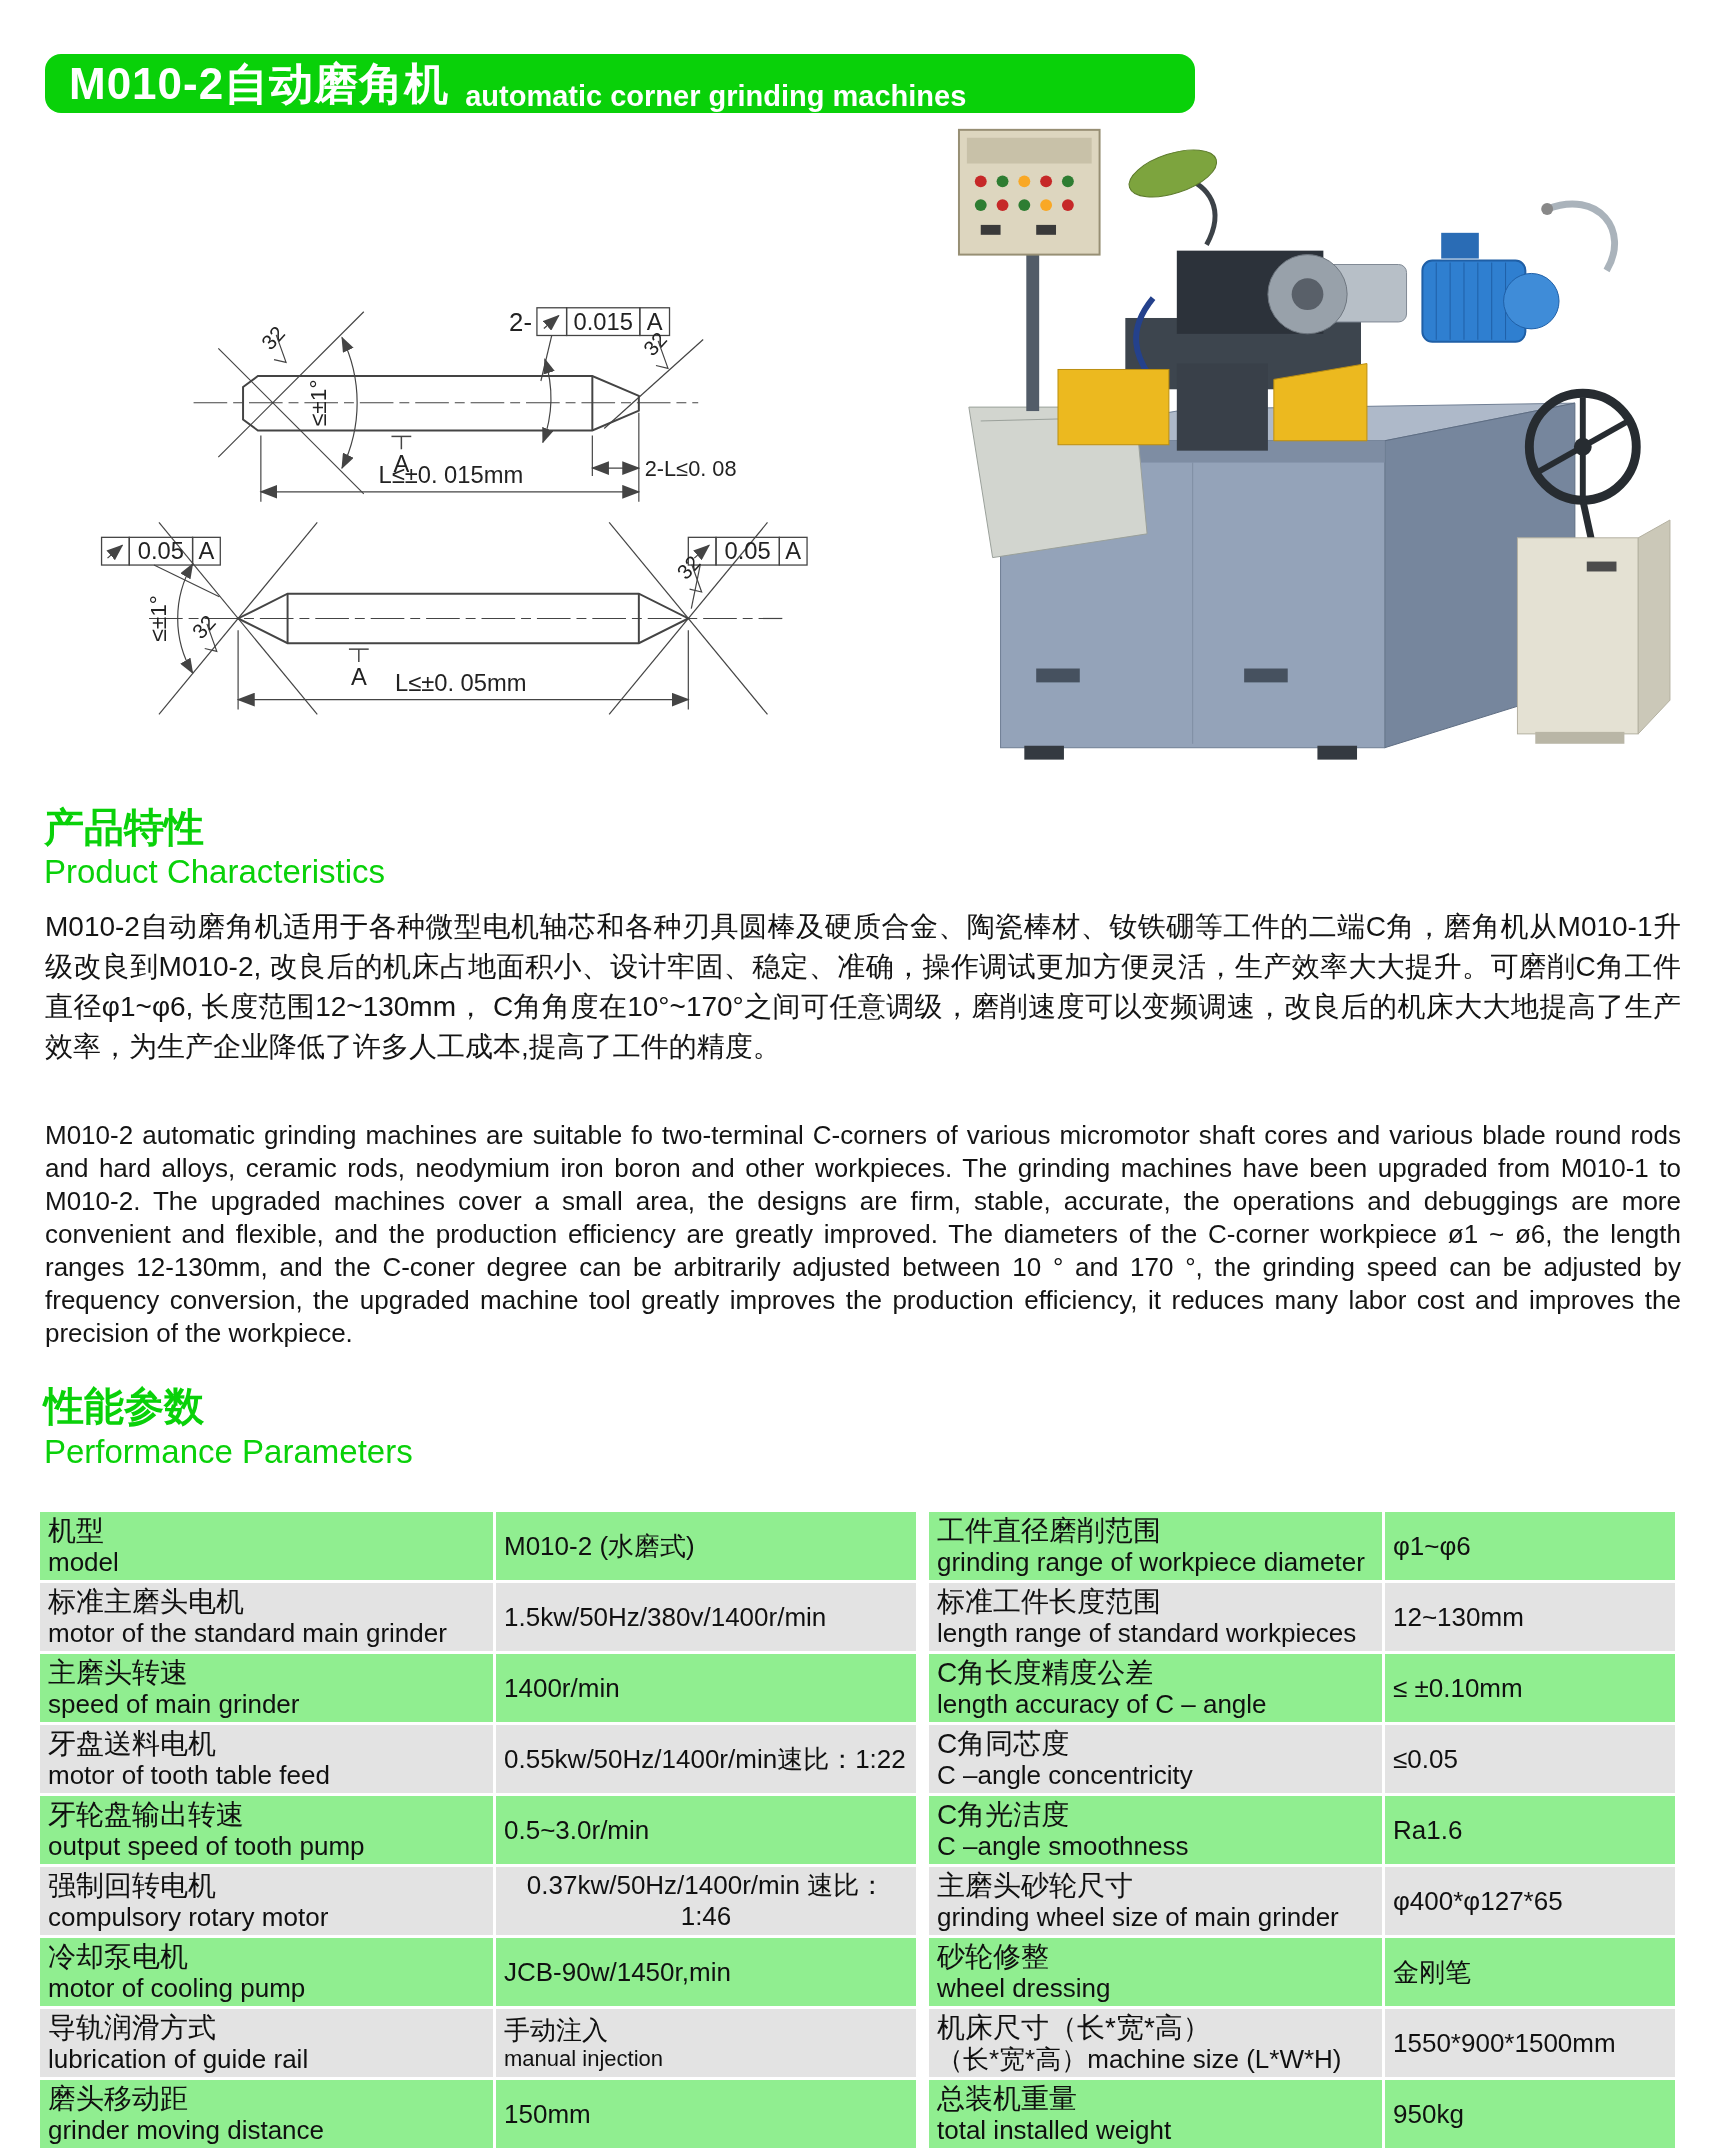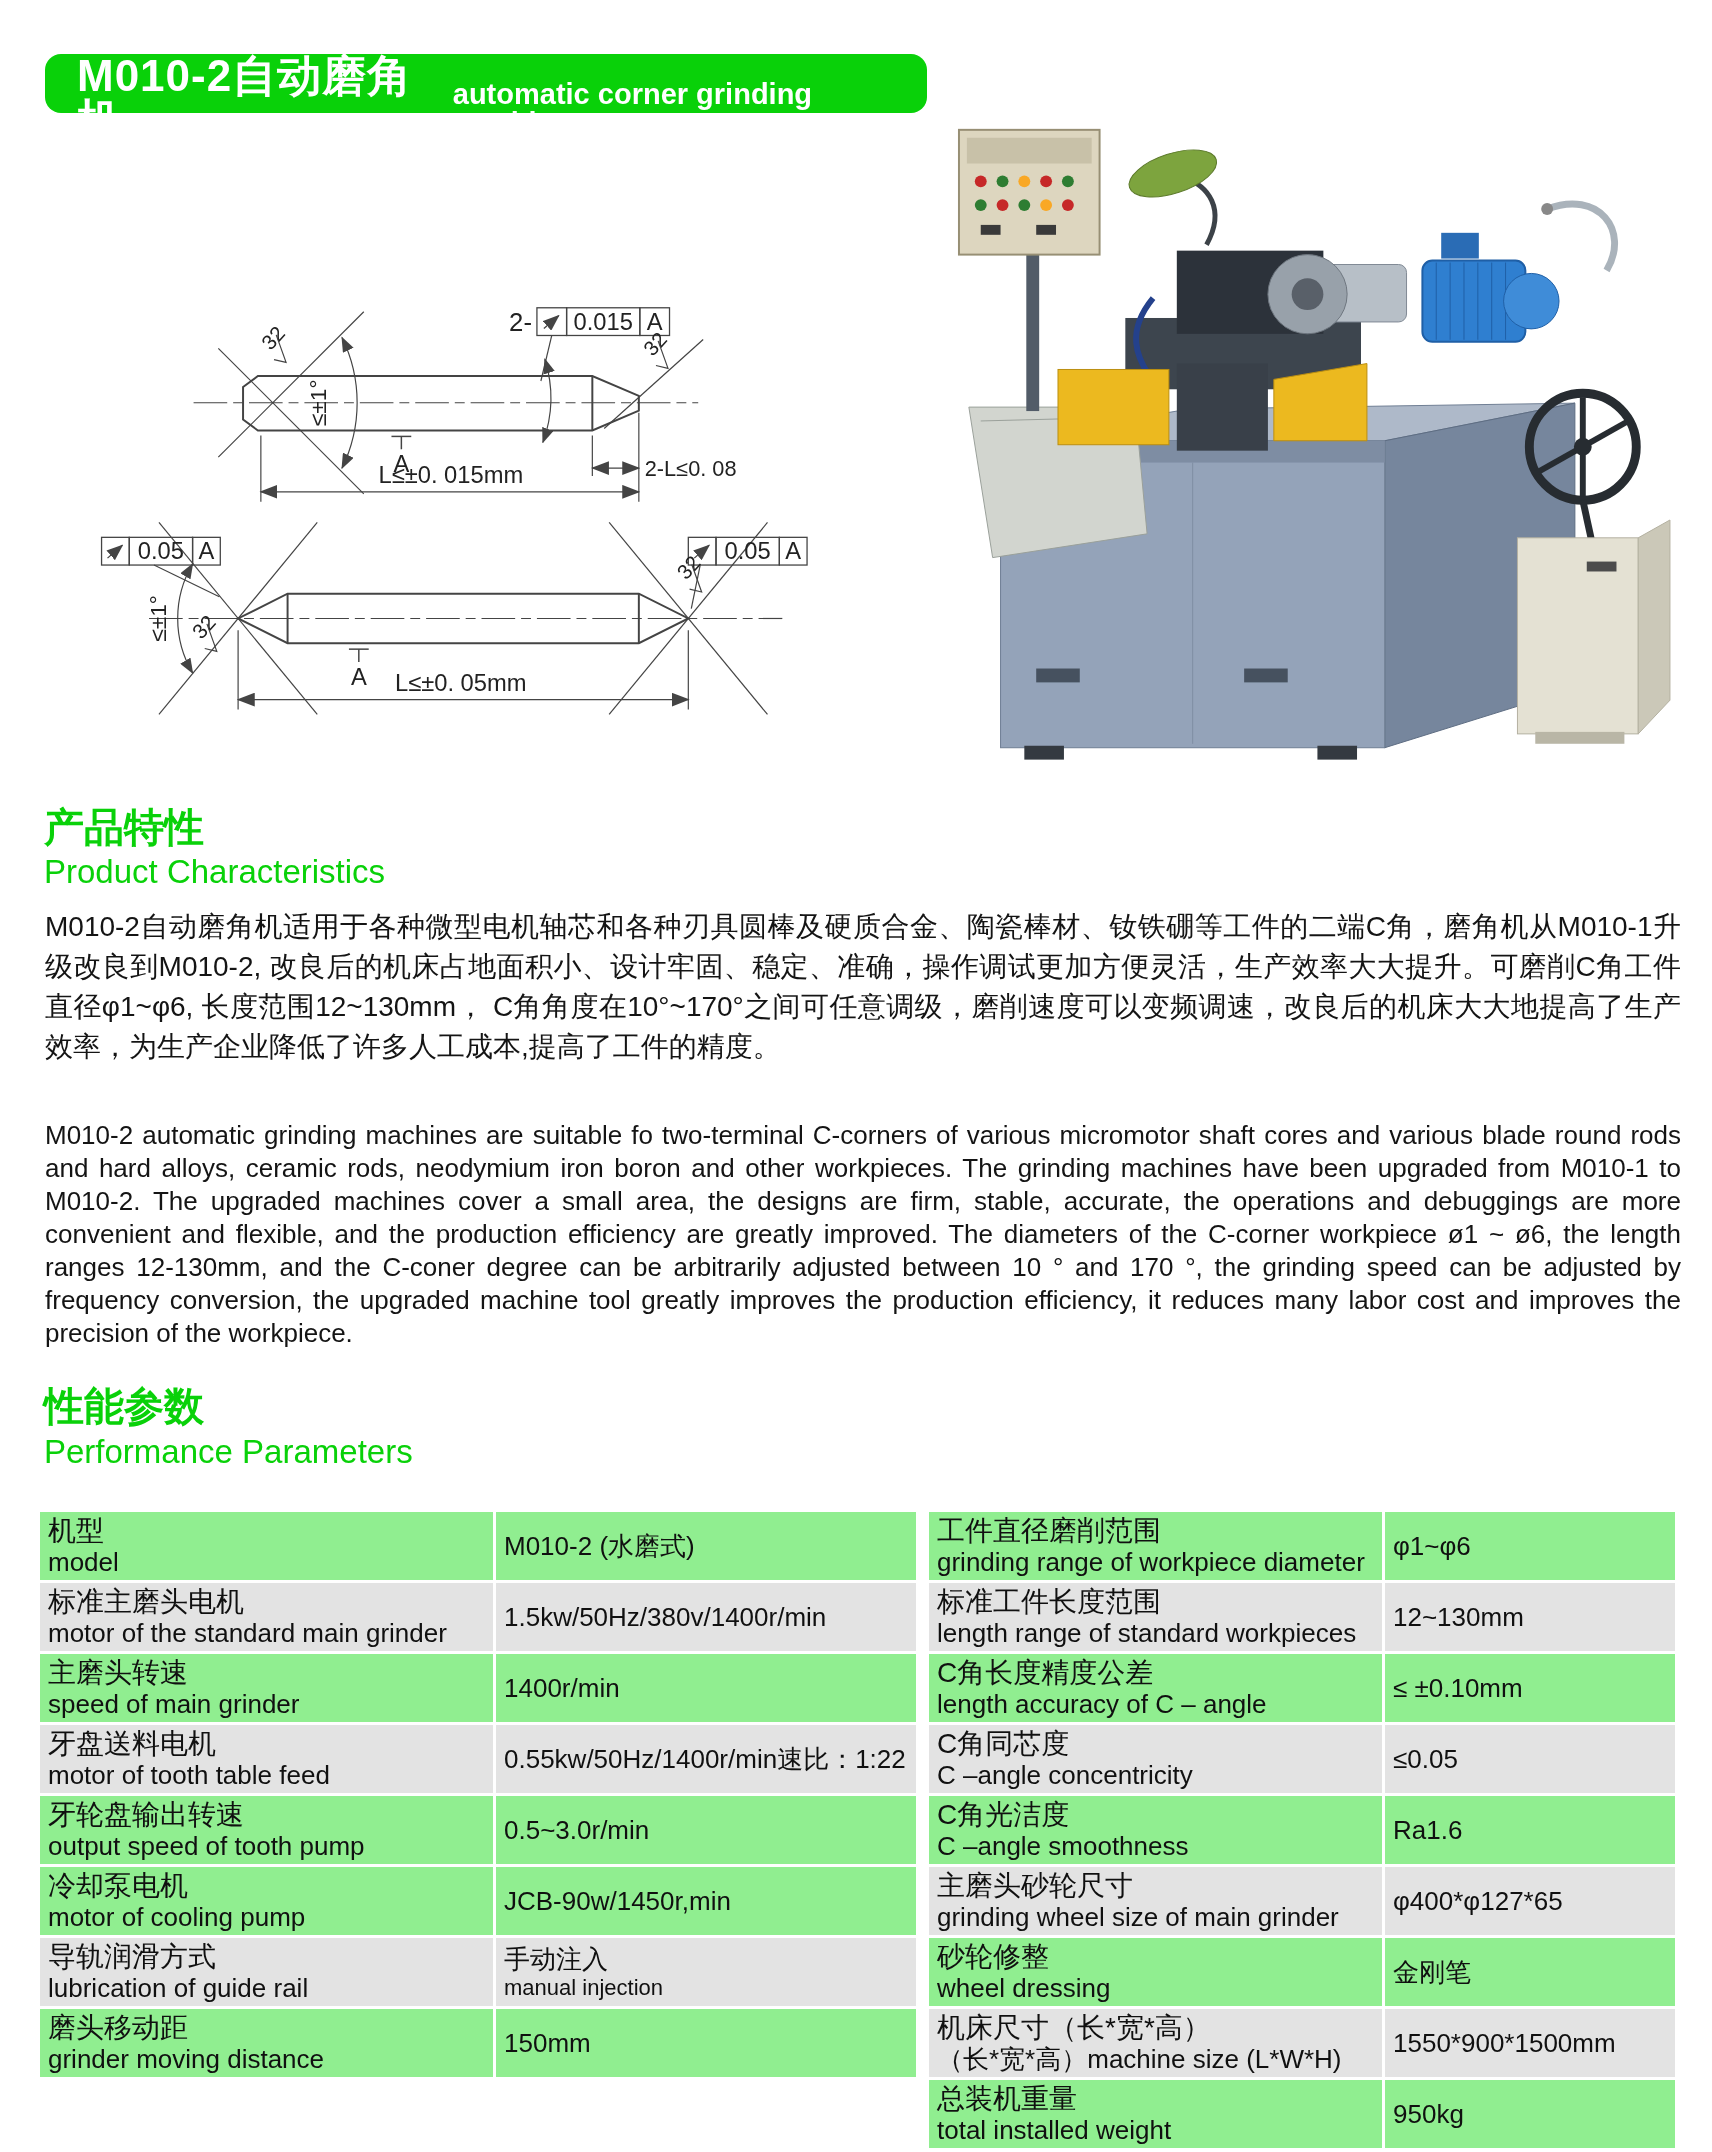--- a/index.html
+++ b/index.html
@@ -8,22 +8,22 @@
     --tgray:#e3e3e3;
   }
   html,body{margin:0;padding:0;}
   body{
     position:relative;width:1713px;height:2152px;background:#ffffff;
     font-family:"Liberation Sans", sans-serif;color:#111;overflow:hidden;
   }
   .abs{position:absolute;}
   
   .banner{
-    left:45px;top:54px;width:882px;height:59px;background:var(--green);
-    border-radius:16px;color:#fff;display:flex;align-items:flex-start;padding-left:32px;box-sizing:border-box;
+    left:45px;top:54px;width:1150px;height:59px;background:var(--green);
+    border-radius:16px;color:#fff;display:flex;align-items:center;padding-left:24px;box-sizing:border-box;
   }
   .banner-zh{font-size:44px;font-weight:bold;letter-spacing:1px;line-height:1;}
   .banner-en{font-size:29px;font-weight:bold;margin-left:16px;margin-top:26px;line-height:1;}
   
   .sec-zh{left:44px;font-size:40px;font-weight:bold;color:var(--green);line-height:1;}
   .sec-en{left:44px;font-size:33px;color:var(--green);line-height:1;}
   
   .para{left:45px;width:1636px;text-align:justify;color:#141414;}
   .para.zh{top:907px;font-size:28px;line-height:40px;}
   .para.en{top:1119px;font-size:26px;line-height:33px;}
@@ -283,20 +283,30 @@
       <div class="spec-row g">
     <div class="cell label">
       <div class="t-zh">牙轮盘输出转速</div>
       <div class="t-en">output speed of tooth pump</div>
     </div>
     <div class="cell value">
       <div class="t-val">0.5~3.0r/min</div>
 
     </div>
   </div>
+      <div class="spec-row w">
+    <div class="cell label">
+      <div class="t-zh">强制回转电机</div>
+      <div class="t-en">compulsory rotary motor</div>
+    </div>
+    <div class="cell value">
+      <div class="t-val">0.37kw/50Hz/1400r/min 速比：1:46</div>
+
+    </div>
+  </div>
       <div class="spec-row g">
     <div class="cell label">
       <div class="t-zh">冷却泵电机</div>
       <div class="t-en">motor of cooling pump</div>
     </div>
     <div class="cell value">
       <div class="t-val">JCB-90w/1450r,min</div>
 
     </div>
   </div>

